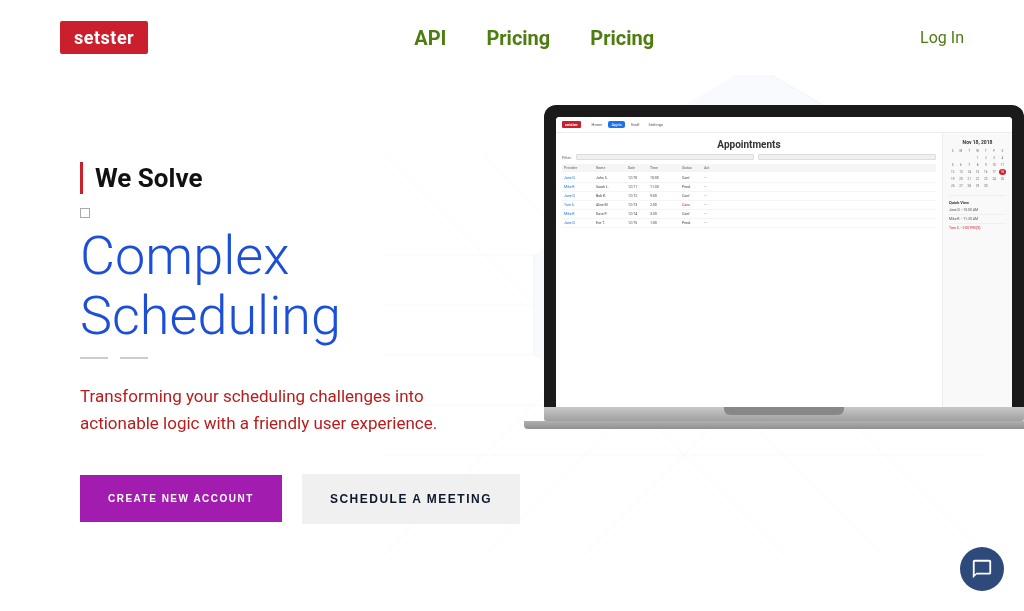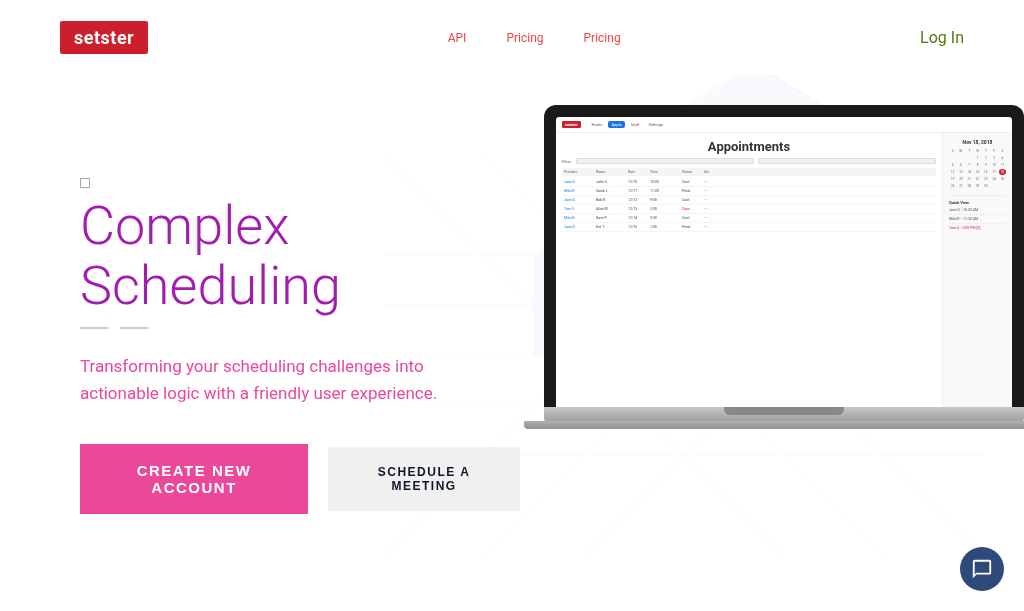--- a/index.html
+++ b/index.html
@@ -39,24 +39,24 @@
       border-radius: 2px;
     }
 
     nav {
       display: flex;
       align-items: center;
       gap: 40px;
     }
 
     .nav-link {
-      color: #ef4444;
+      color: #4d7c0f;
       text-decoration: none;
-      font-size: 12px;
-      font-weight: 400;
+      font-size: 20px;
+      font-weight: 700;
       cursor: pointer;
     }
 
     .login-link {
       color: #4d7c0f;
       font-size: 16px;
       cursor: pointer;
     }
 
     
@@ -100,57 +100,57 @@
     .small-square {
       width: 10px;
       height: 10px;
       border: 1.5px solid #aaa;
       margin: 6px 0 8px 0;
     }
 
     .headline {
       font-size: 54px;
       font-weight: 300;
-      color: #a21caf;
+      color: #1d4ed8;
       line-height: 1.1;
       margin-bottom: 12px;
     }
 
     .divider-lines {
       display: flex;
       gap: 12px;
       margin-bottom: 24px;
     }
 
     .divider-line {
       width: 28px;
       height: 2px;
       background: #ccc;
     }
 
     .description {
       font-size: 17px;
-      color: #ec4899;
+      color: #b91c1c;
       line-height: 1.6;
       max-width: 420px;
       margin-bottom: 36px;
     }
 
     .cta-buttons {
       display: flex;
       gap: 20px;
       align-items: center;
     }
 
     .btn-primary {
-      background: #ec4899;
+      background: #a21caf;
       color: #ffffff;
       border: none;
       padding: 18px 28px;
-      font-size: 15px;
+      font-size: 10px;
       font-weight: 700;
       letter-spacing: 1.5px;
       text-transform: uppercase;
       cursor: pointer;
     }
 
     .btn-secondary {
       background: #f0f0f0;
       color: #0f172a;
       border: none;
@@ -250,21 +250,21 @@
 
     .app-sidebar {
       width: 70px;
       background: #f9f9f9;
       border-left: 1px solid #eee;
       padding: 6px;
       overflow: hidden;
     }
 
     .app-title {
-      font-size: 13px;
+      font-size: 10px;
       font-weight: 700;
       color: #333;
       text-align: center;
       margin-bottom: 4px;
     }
 
     .app-filter-row {
       display: flex;
       gap: 4px;
       margin-bottom: 4px;
@@ -456,20 +456,24 @@
 
     <g stroke="#a0b8e8" stroke-width="1.5" fill="none">
       <line x1="250" y1="80" x2="250" y2="230"></line>
       <line x1="370" y1="10" x2="490" y2="80"></line>
       <line x1="150" y1="200" x2="150" y2="300"></line>
     </g>
   </svg>
 
   <div class="hero-left">
 
+    <div class="we-solve-container">
+      <div class="red-bar"></div>
+      <span class="we-solve-text">We Solve</span>
+    </div>
 
     <div class="small-square"></div>
 
     <h1 class="headline">Complex Scheduling</h1>
 
     <div class="divider-lines">
       <div class="divider-line"></div>
       <div class="divider-line"></div>
     </div>
 

